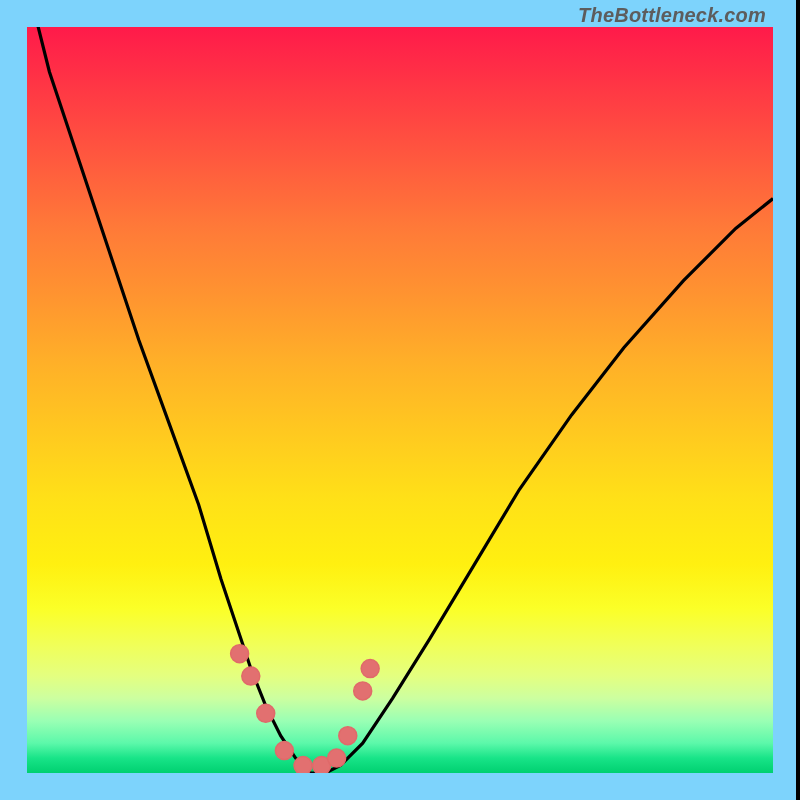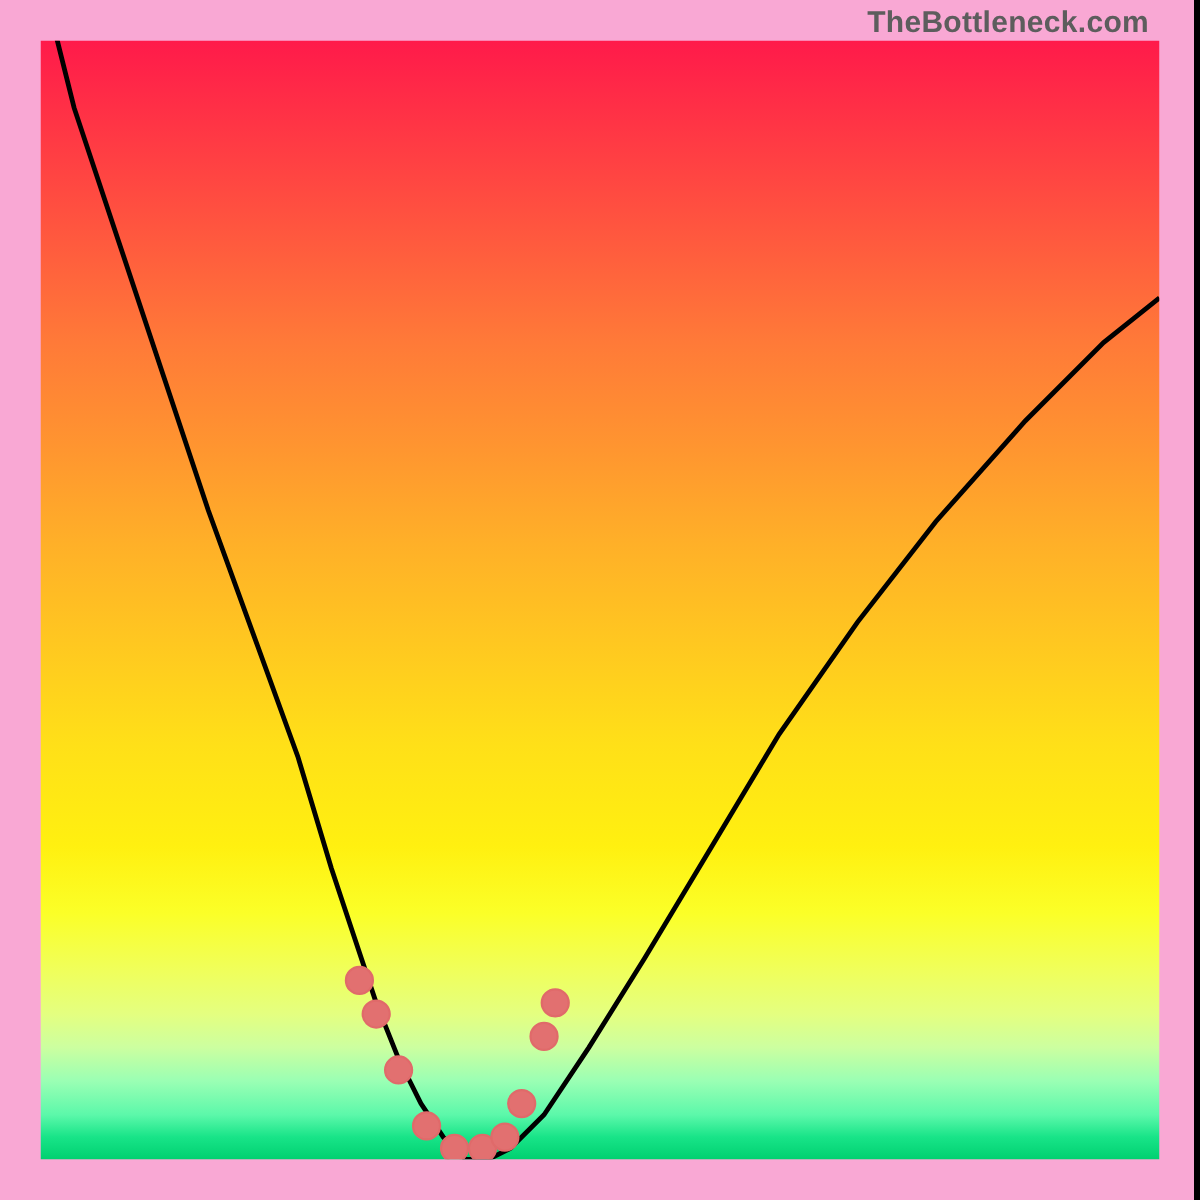--- a/index.html
+++ b/index.html
@@ -9,21 +9,22 @@
     height: 800px;
     background: #000;
     overflow: hidden;
   }
   .frame {
     position: absolute;
     left: 0;
     top: 0;
     width: 796px;
     height: 800px;
-    background: #f9a8d4;
+    background: #7dd3fc;
+    font-style: italic;
   }
   .plot {
     position: absolute;
     left: 27px;
     top: 27px;
     width: 746px;
     height: 746px;
     overflow: hidden;
   }
   .gradient {

